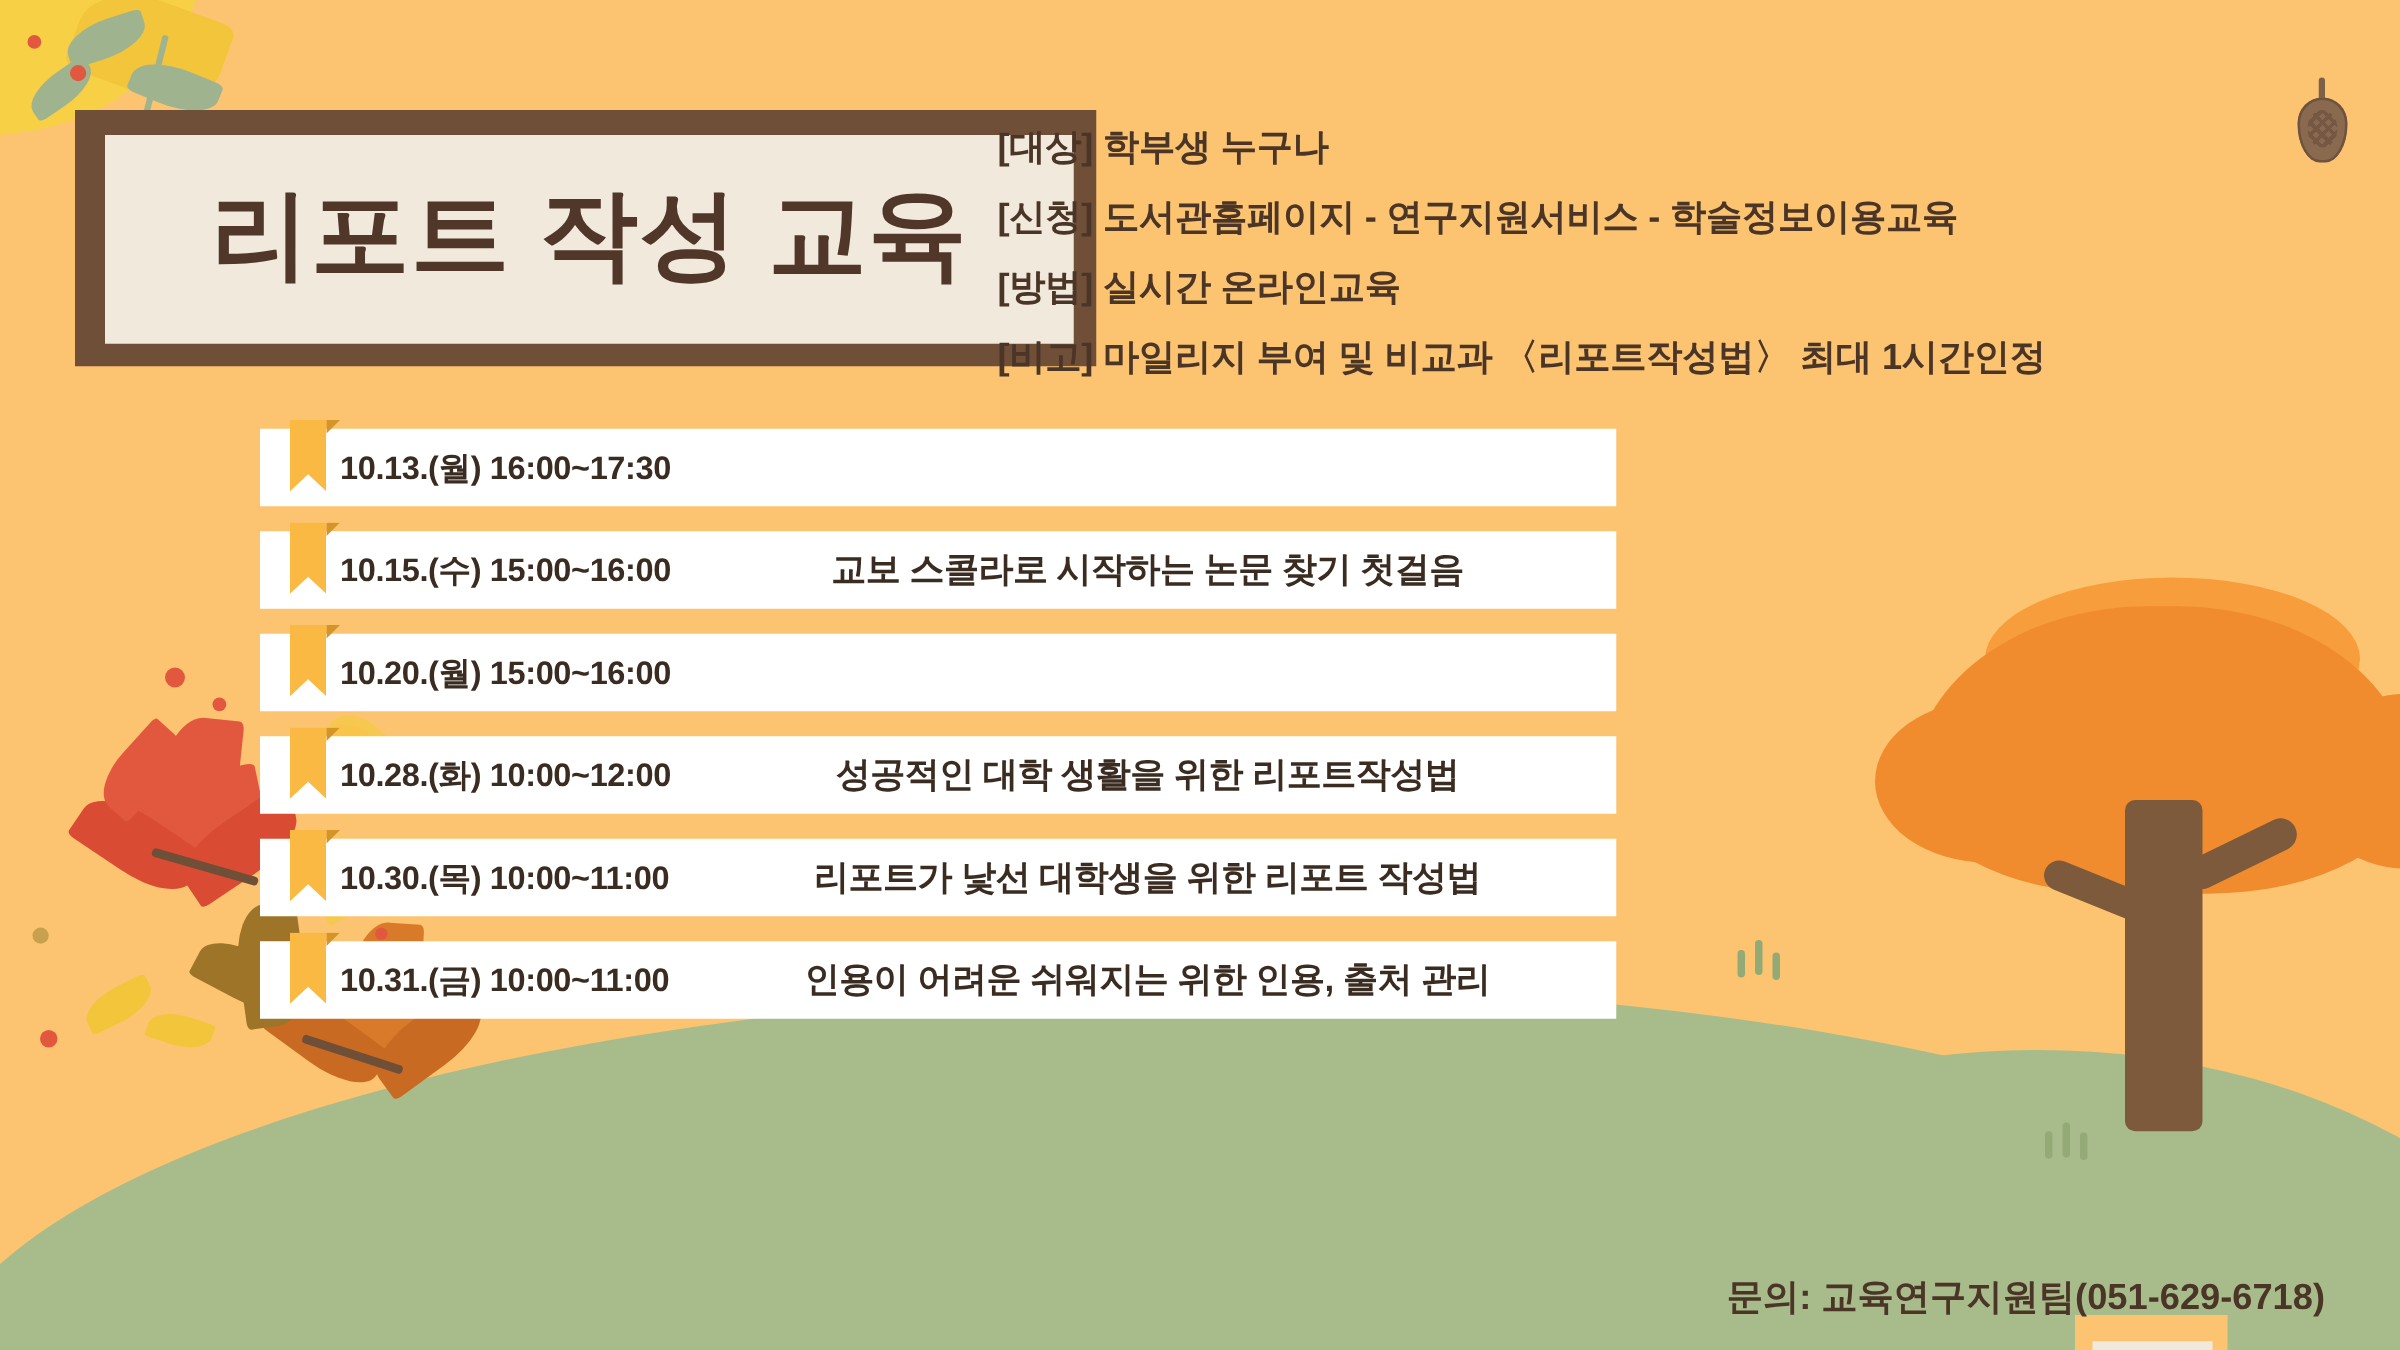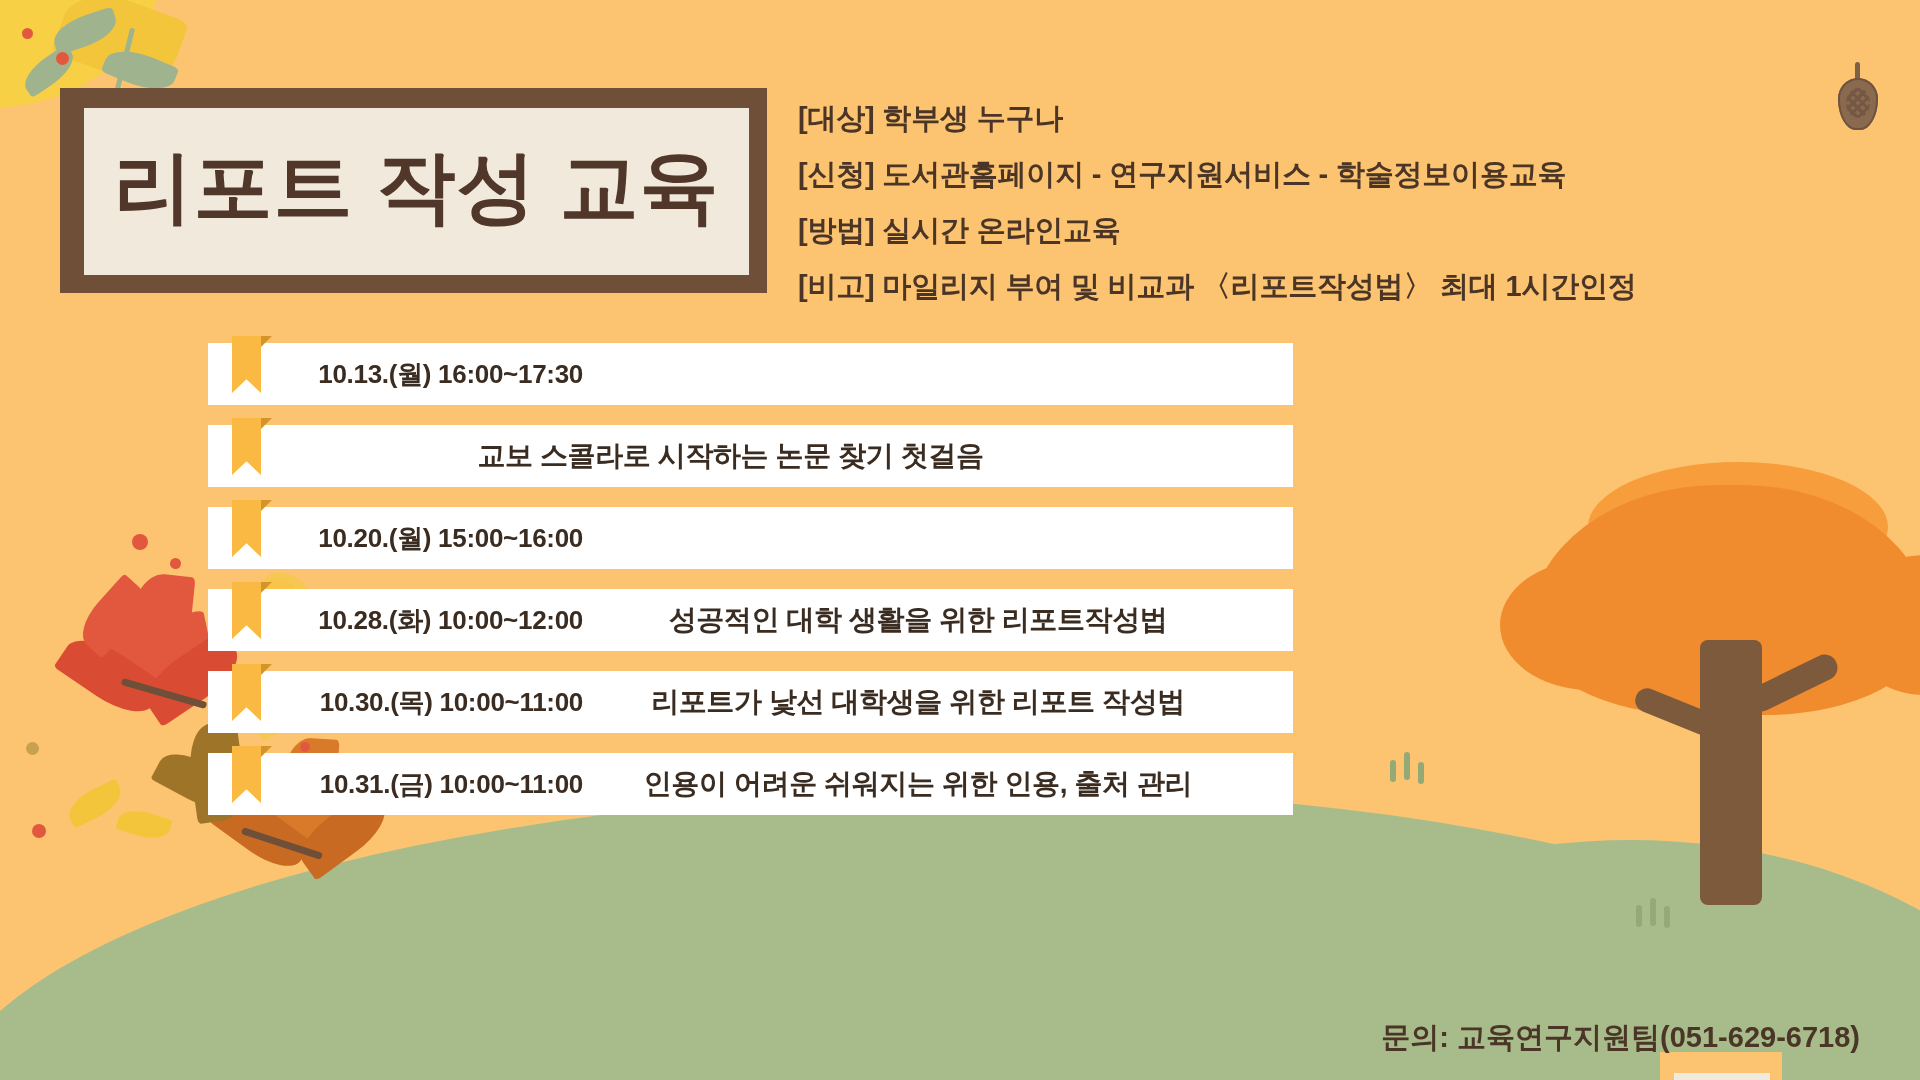--- a/index.html
+++ b/index.html
@@ -150,21 +150,21 @@
   }
   .small-leaf {
     position: absolute;
     border-radius: 60% 8% 60% 8%;
   }
   .dot { position: absolute; border-radius: 50%; }
 
   
   #title-frame {
     position: absolute; left: 60px; top: 88px;
-    width: 707px; height: 205px;
+    width: 817px; height: 205px;
     background: #6F4F38;
     padding: 20px 18px 18px 24px;
   }
   #title-inner {
     position: relative;
     width: 100%; height: 100%;
     background: #F0E9DC;
     display: flex; align-items: center; justify-content: center;
   }
   #title-text {
@@ -222,21 +222,21 @@
     clip-path: polygon(0 0, 100% 0, 100% 100%, 50% 76%, 0 100%);
   }
   .ribbon-fold {
     position: absolute; left: 53px; top: -7px;
     width: 11px; height: 11px;
     background: #D59428;
     clip-path: polygon(0 0, 100% 0, 0 100%);
   }
   .sched-date {
     width: 375px;
-    text-align: right;
+    text-align: left;
     padding-left: 64px;
     font-size: 26px;
     font-weight: 700;
     color: #3B2C21;
     letter-spacing: -0.3px;
     white-space: nowrap;
   }
   .sched-title {
     flex: 1;
     text-align: center;
@@ -347,20 +347,21 @@
 
     <div class="sched-row">
       <div class="ribbon"></div>
       <div class="ribbon-fold"></div>
       <div class="sched-date">10.13.(월) 16:00~17:30</div>
     </div>
 
     <div class="sched-row">
       <div class="ribbon"></div>
       <div class="ribbon-fold"></div>
+      <div class="sched-date">10.15.(수)  15:00~16:00</div>
       <div class="sched-title">교보 스콜라로 시작하는 논문 찾기 첫걸음</div>
     </div>
 
     <div class="sched-row">
       <div class="ribbon"></div>
       <div class="ribbon-fold"></div>
       <div class="sched-date">10.20.(월) 15:00~16:00</div>
     </div>
 
     <div class="sched-row">

